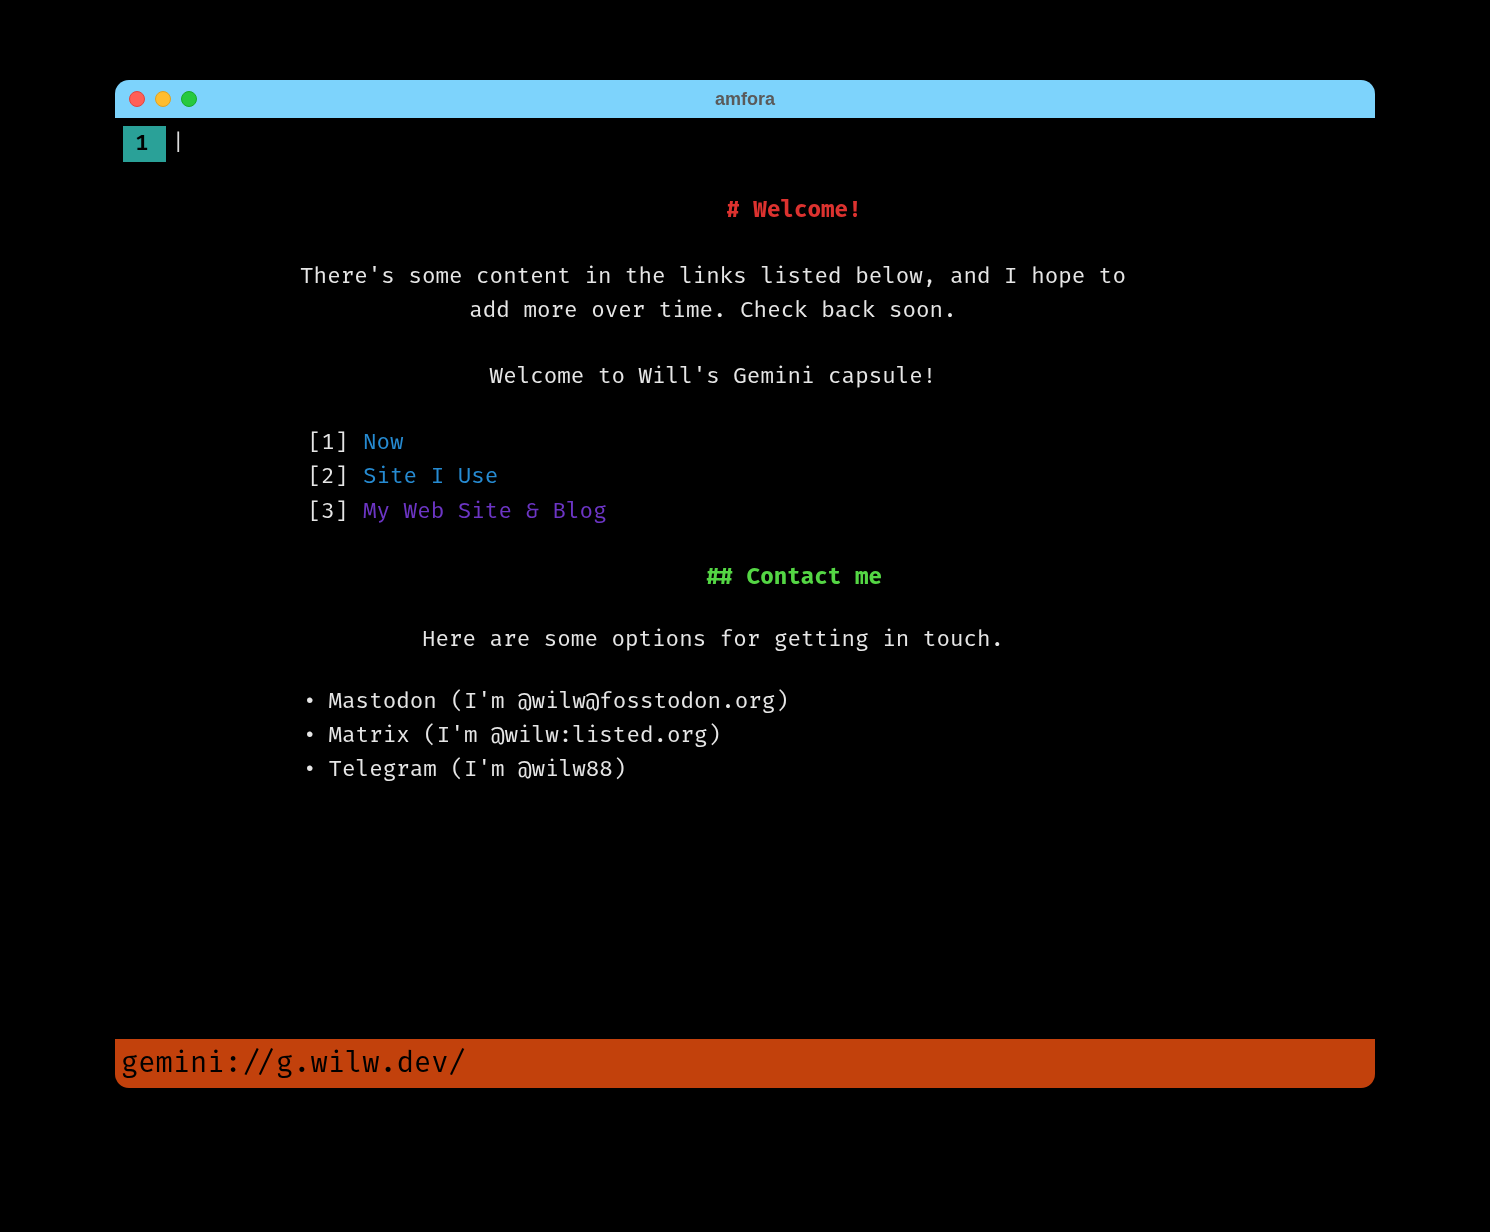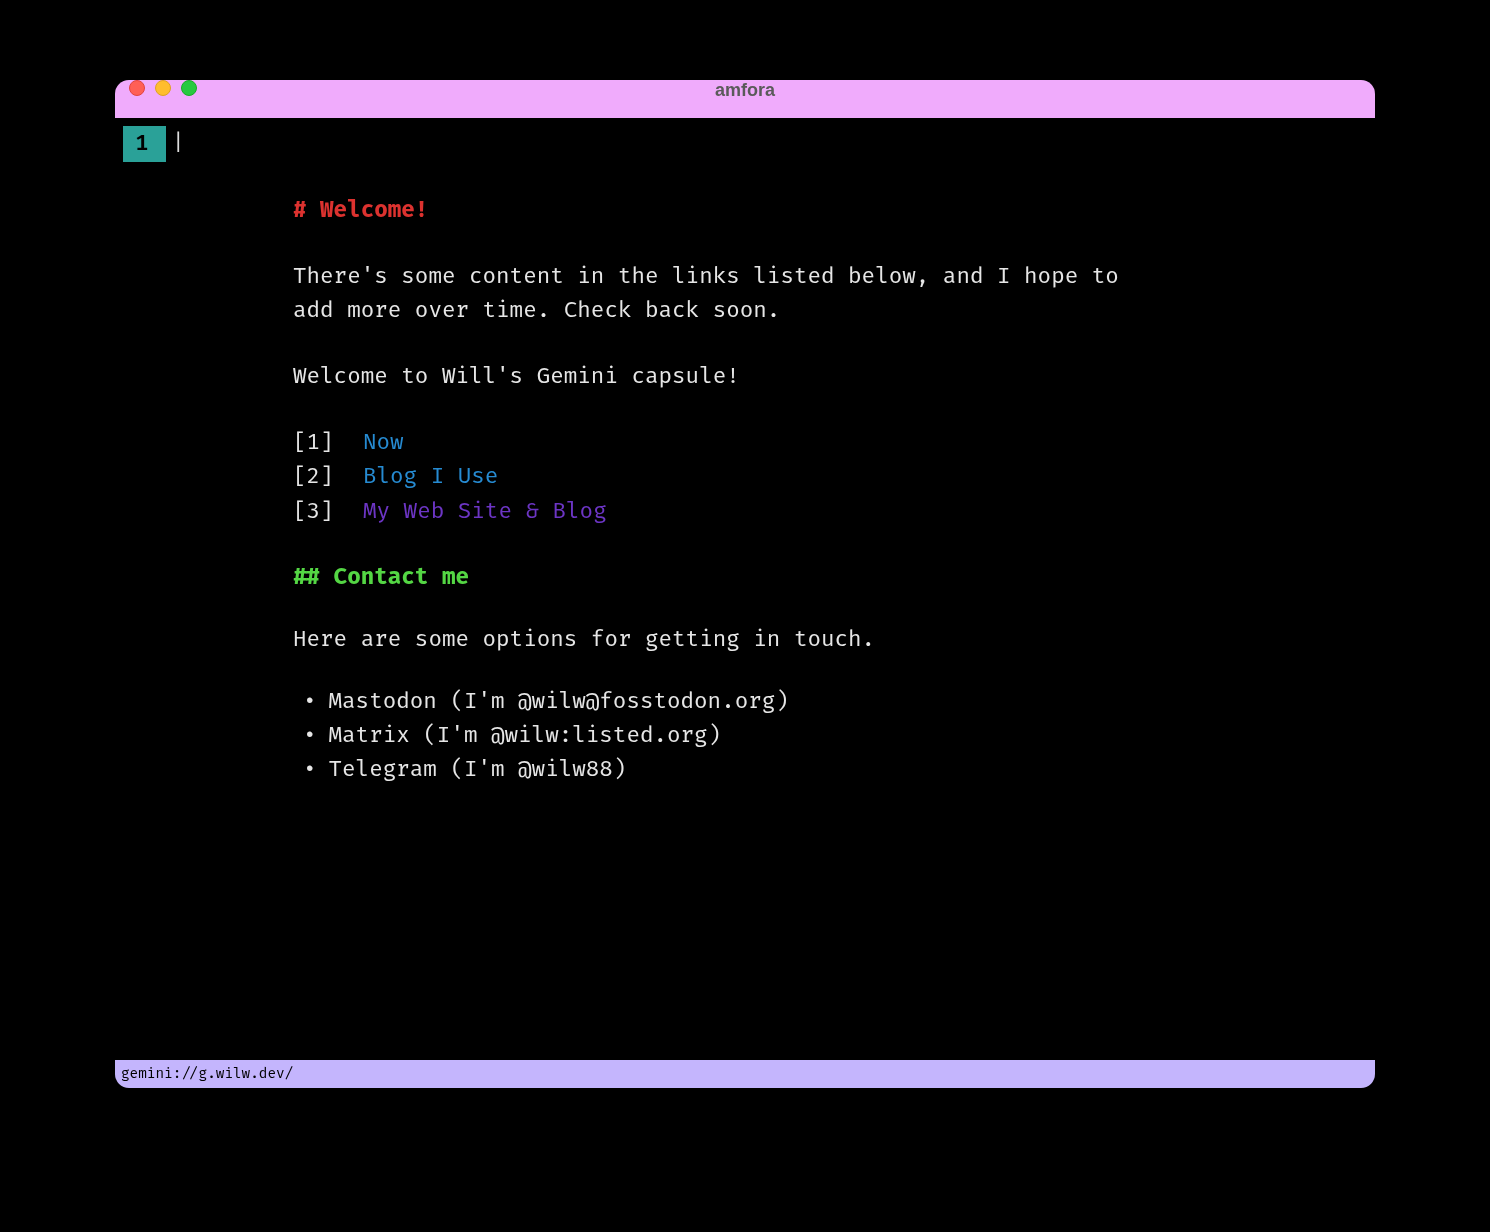--- a/index.html
+++ b/index.html
@@ -19,23 +19,23 @@
     }
     .window {
       width: 1260px;
       border-radius: 14px;
       overflow: hidden;
       box-shadow: 0 30px 60px rgba(0,0,0,0.5);
       background: #000;
     }
     .titlebar {
       height: 38px;
-      background: #f0abfc;
-      display: flex;
-      align-items: flex-start;
+      background: #7dd3fc;
+      display: flex;
+      align-items: center;
       position: relative;
     }
     .traffic-lights {
       display: flex;
       gap: 10px;
       padding-left: 14px;
     }
     .traffic-light {
       width: 16px;
       height: 16px;
@@ -80,20 +80,21 @@
     .tab-cursor {
       margin-left: 6px;
       color: #ddd;
     }
     .content {
       position: absolute;
       top: 76px;
       left: 178px;
       right: 80px;
       color: #e6e6e6;
+      text-align: center;
     }
     .h1 {
       color: #dc322f;
       font-weight: 700;
       margin-bottom: 32px;
     }
     .para {
       color: #e6e6e6;
       margin-bottom: 32px;
       max-width: 840px;
@@ -125,23 +126,23 @@
       gap: 12px;
       padding-left: 10px;
     }
     .bullet-dot { color: #e6e6e6; }
     .bullet-text { color: #e6e6e6; }
     .urlbar {
       position: absolute;
       bottom: 0;
       left: 0;
       right: 0;
-      background: #c4b5fd;
+      background: #c2410c;
       color: #000;
-      font-size: 14px;
+      font-size: 28px;
       padding: 3px 6px;
       font-family: "Fira Code", "SF Mono", Menlo, Consolas, monospace;
     }
   </style>
 </head>
 <body>
 
 <div class="window">
   <div class="titlebar">
     <div class="traffic-lights">
@@ -163,21 +164,21 @@
       <div class="para">There's some content in the links listed below, and I hope to add more over time. Check back soon.</div>
       <div class="para">Welcome to Will's Gemini capsule!</div>
 
       <div class="links">
         <div class="link-row">
           <span class="link-index">[1]</span>
           <span class="link-label link-blue">Now</span>
         </div>
         <div class="link-row">
           <span class="link-index">[2]</span>
-          <span class="link-label link-blue">Blog I Use</span>
+          <span class="link-label link-blue">Site I Use</span>
         </div>
         <div class="link-row">
           <span class="link-index">[3]</span>
           <span class="link-label link-purple">My Web Site &amp; Blog</span>
         </div>
       </div>
 
       <div class="h2">## Contact me</div>
       <div class="para">Here are some options for getting in touch.</div>
 

